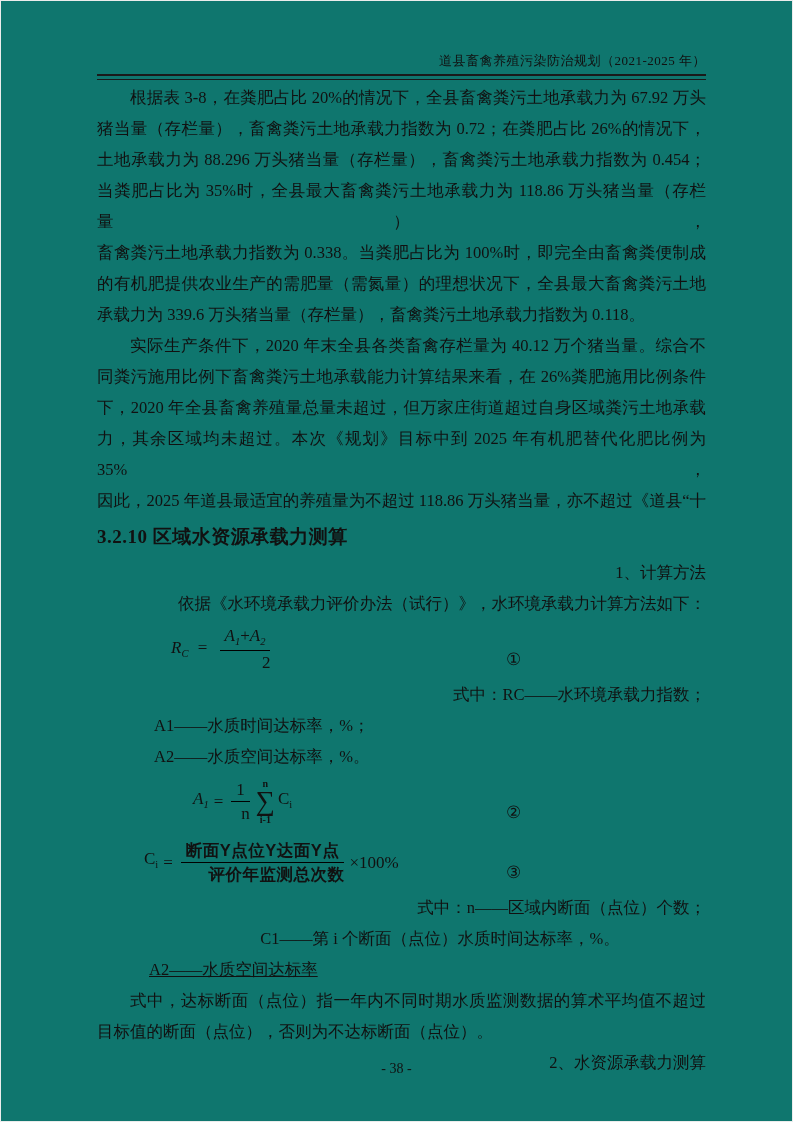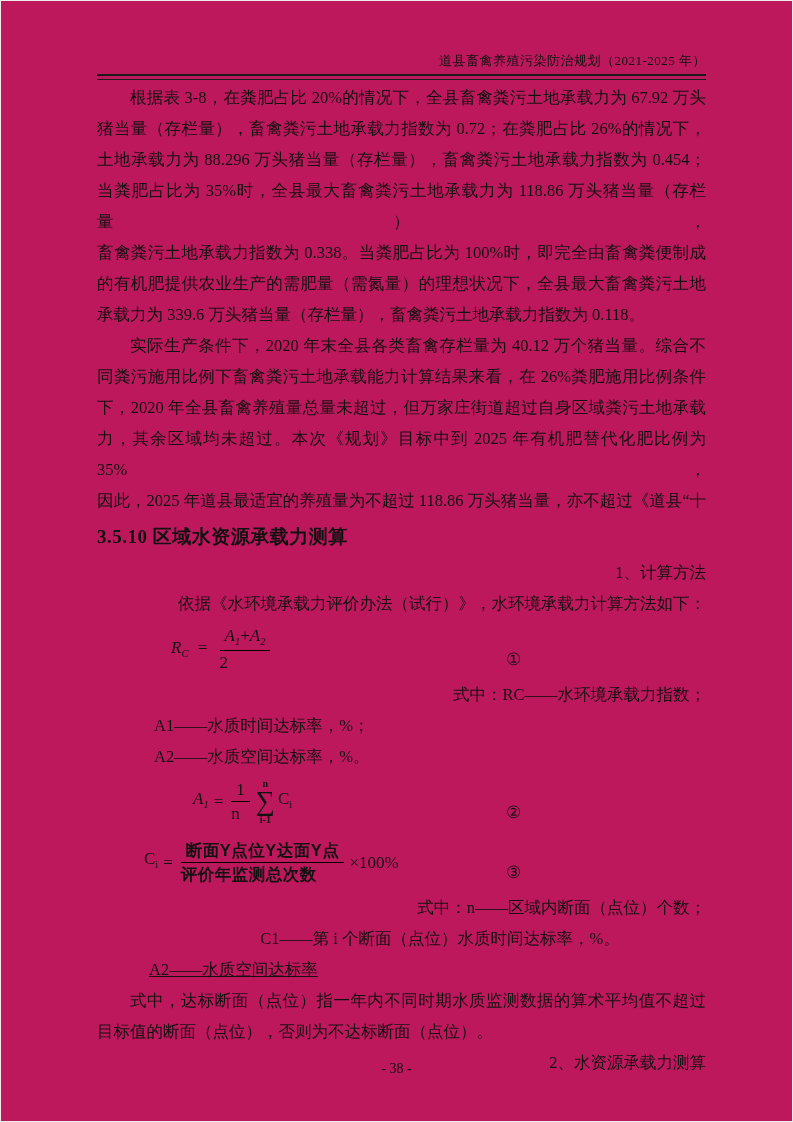--- a/index.html
+++ b/index.html
@@ -1,20 +1,20 @@
 <!DOCTYPE html>
 <html><head>
 <meta charset="utf-8">
 <style>
   html,body{margin:0;padding:0;background:#ffffff;}
   .page{
     position:relative;
     width:793px;height:1122px;
     margin:0 auto;
-    background:#be185d;
+    background:#0f766e;
     border:1px solid #ececec;
     box-sizing:border-box;
     font-family:"Liberation Serif","DejaVu Serif",serif;
     color:#111;
     overflow:hidden;
   }
   .content{
     position:absolute;
     left:96px;top:50px;
     width:609px;
@@ -60,21 +60,21 @@
     bottom:4px;
     font-size:17px;
     font-style:normal;
   }
   .fvar{font-style:italic;}
   .fup{font-style:normal;}
   sub.fs{font-size:10.5px;}
   .frac{
     display:inline-flex;
     flex-direction:column;
-    align-items:flex-start;
+    align-items:flex-end;
     vertical-align:middle;
     margin:0 3px;
     line-height:1.25;
   }
   .frac .num{padding:0 5px 1px 5px;border-bottom:1.4px solid #000;}
   .frac .den{padding-top:1px;}
   .eqsign{margin:0 5px;}
   .sum{
     display:inline-flex;
     flex-direction:column;
@@ -117,21 +117,21 @@
       </div>
 
       <div>
         <div class="line j ti">实际生产条件下，2020 年末全县各类畜禽存栏量为 40.12 万个猪当量。综合不</div>
         <div class="line j">同粪污施用比例下畜禽粪污土地承载能力计算结果来看，在 26%粪肥施用比例条件</div>
         <div class="line j">下，2020 年全县畜禽养殖量总量未超过，但万家庄街道超过自身区域粪污土地承载</div>
         <div class="line j">力，其余区域均未超过。本次《规划》目标中到 2025 年有机肥替代化肥比例为 35%，</div>
         <div class="line j">因此，2025 年道县最适宜的养殖量为不超过 118.86 万头猪当量，亦不超过《道县“十</div>
       </div>
 
-      <div class="section-heading">3.5.10 区域水资源承载力测算</div>
+      <div class="section-heading">3.2.10 区域水资源承载力测算</div>
 
       <div class="line ind-2">1、计算方法</div>
       <div class="line ind-2">依据《水环境承载力评价办法（试行）》，水环境承载力计算方法如下：</div>
 
       <div class="formula-row" style="padding-left:74px;">
         <span>
           <span class="fvar">R</span><sub class="fs fvar">C</sub>
           <span class="eqsign">=</span>
           <span class="frac">
             <span class="num"><span class="fvar">A</span><sub class="fs fvar">1</sub><span class="fup">+</span><span class="fvar">A</span><sub class="fs fvar">2</sub></span>

